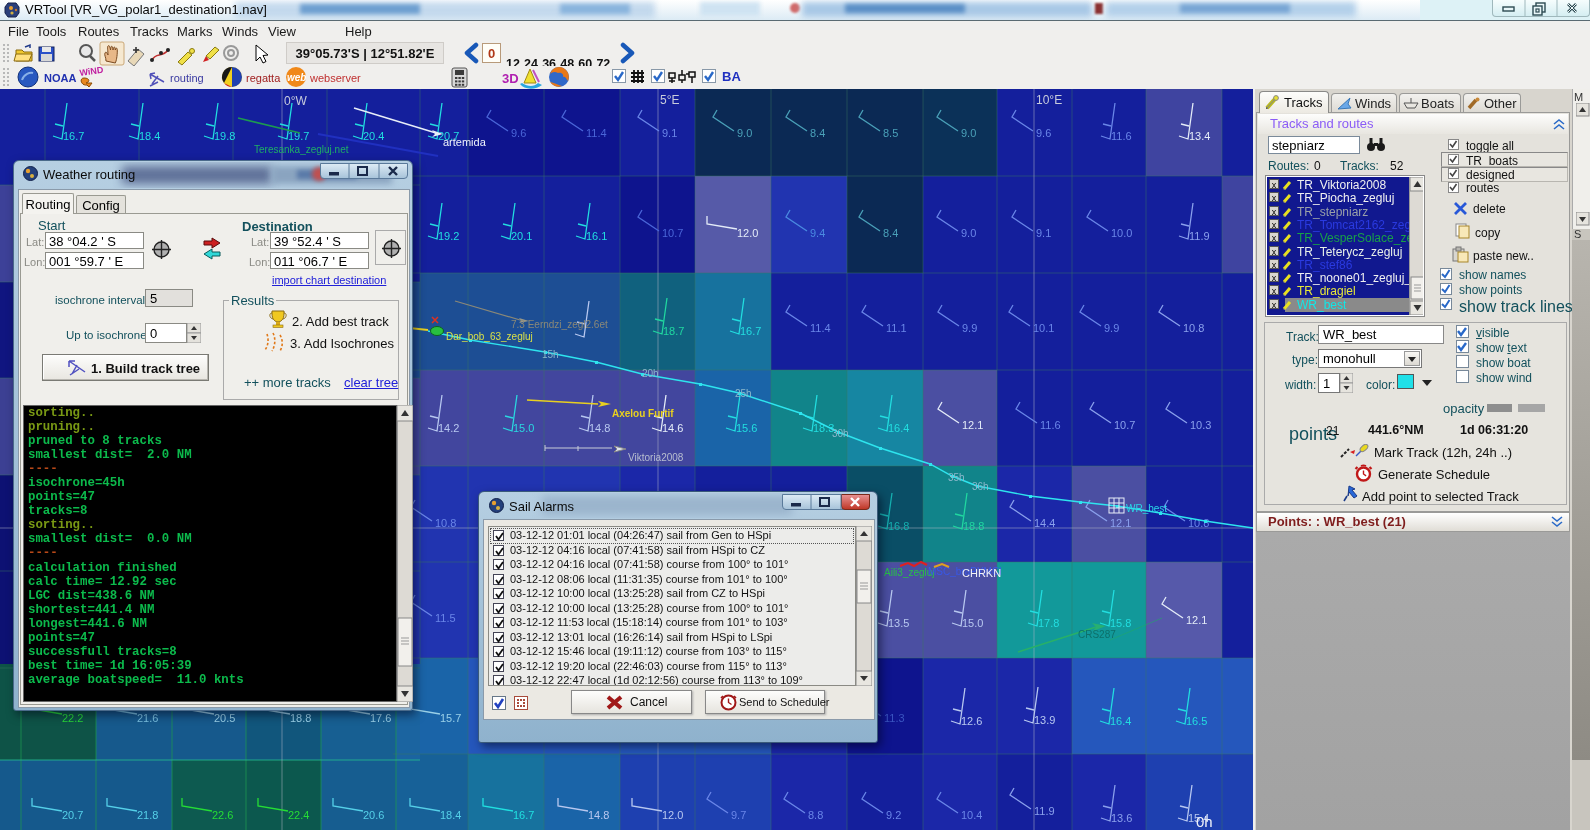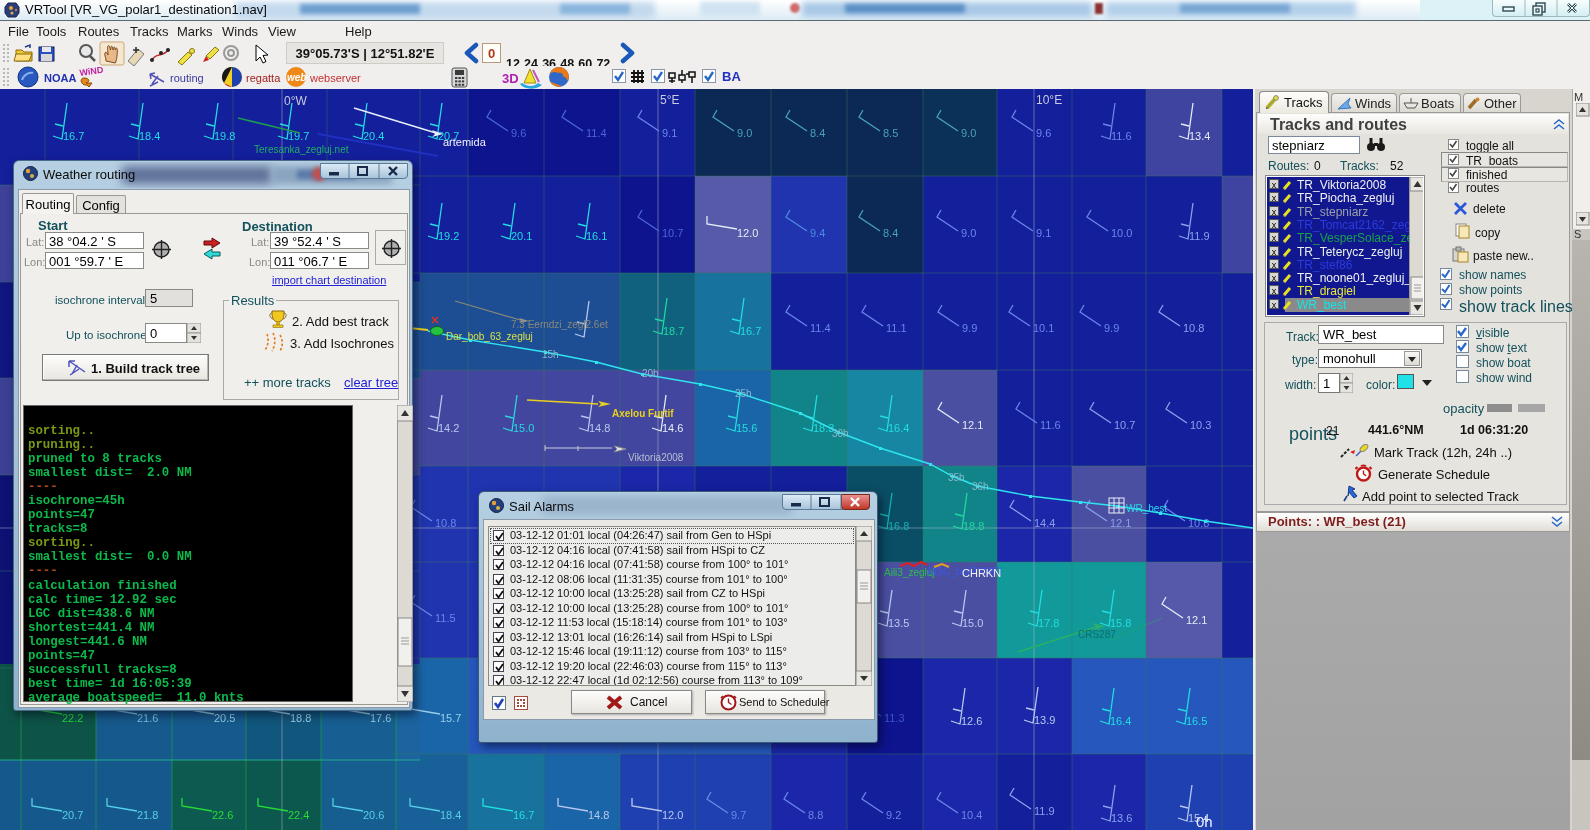--- a/index.html
+++ b/index.html
@@ -603,21 +603,21 @@
     <rect x="38" y="4" width="9" height="8" fill="none" stroke="#1a2a4a" stroke-width="2"></rect>
     <path d="M69 4l8 8M77 4l-8 8" stroke="#1a2a4a" stroke-width="2.4"></path>
   </svg>
 
   <div class="abs" style="left:4px;top:28px;width:392px;height:519px;background:#efeeea;border:1px solid #8a9aaa">
 
     <div class="abs" style="left:3px;top:3px;width:52px;height:21px;background:#f4f3ef;border:1px solid #9a9a92;border-bottom:none;border-radius:2px 2px 0 0;font-size:13px;text-align:center;line-height:21px;z-index:3">Routing</div>
     <div class="abs" style="left:57px;top:5px;width:50px;height:19px;background:#e4e2dc;border:1px solid #9a9a92;border-bottom:none;border-radius:2px 2px 0 0;font-size:13px;text-align:center;line-height:19px">Config</div>
     <div class="abs" style="left:1px;top:23px;width:388px;height:492px;background:#f0efeb;border:1px solid #9a9a92"></div>
 
-    <div class="abs tl" style="left:19px;top:28px;font-size:13px;font-weight:bold">Start</div>
+    <div class="abs tl" style="left:19px;top:28px;font-size:13px;font-weight:normal">Start</div>
     <div class="abs" style="left:7px;top:46px;font-size:11px;color:#8a8a84">Lat:</div>
     <div class="abs" style="left:26px;top:42px;width:99px;height:17px;background:#fff;border:1px solid #8a8a84;font-size:13px;padding:1px 3px">38 °04.2 ' S</div>
     <div class="abs" style="left:5px;top:66px;font-size:11px;color:#8a8a84">Lon:</div>
     <div class="abs" style="left:26px;top:62px;width:99px;height:17px;background:#fff;border:1px solid #8a8a84;font-size:13px;padding:1px 3px">001 °59.7 ' E</div>
     <svg class="abs" style="left:133px;top:50px" width="19" height="19">
         <circle cx="9.5" cy="9.5" r="7.5" fill="#b0b0b0" stroke="#222" stroke-width="1.4"></circle>
         <path d="M9.5 0v19M0 9.5h19" stroke="#222" stroke-width="1.4"></path>
       </svg>
 
     <svg class="abs" style="left:183px;top:46px" width="20" height="24">
@@ -667,21 +667,21 @@
         <g stroke="#e07818" stroke-width="1.6" fill="none" stroke-dasharray="2.5 2">
           <path d="M3 2c2 6 1 12-2 16"></path>
           <path d="M9 1c3 6 2 13-1 18"></path>
           <path d="M16 3c3 5 3 11 0 16"></path>
         </g>
       </svg>
     <div class="abs" style="left:271px;top:146px;font-size:13px;color:#111">3. Add Isochrones</div>
     <div class="abs tl" style="left:225px;top:185px;font-size:13px">++ more tracks</div>
     <div class="abs" style="left:325px;top:185px;font-size:13px;color:#2020d8;text-decoration:underline">clear tree</div>
 
-    <div class="abs" style="left:4px;top:215px;width:330px;height:297px;background:#000;border:1px solid #666;font-family:'Liberation Mono',monospace;font-size:12.4px;font-weight:bold;line-height:14.05px;color:#0cba4c;padding:18px 0 0 4px;white-space:pre"><span style="color:#7a9a14">sorting..
+    <div class="abs" style="left:4px;top:215px;width:374px;height:297px;background:#000;border:1px solid #666;font-family:'Liberation Mono',monospace;font-size:12.4px;font-weight:bold;line-height:14.05px;color:#0cba4c;padding:0 0 0 4px;white-space:pre"><span style="color:#7a9a14">sorting..
 pruning..</span>
 pruned to 8 tracks
 smallest dist=  2.0 NM
 <span style="color:#b84818">----</span>
 isochrone=45h
 points=47
 tracks=8
 <span style="color:#7a9a14">sorting..</span>
 smallest dist=  0.0 NM
 <span style="color:#b84818">----</span>
@@ -872,21 +872,21 @@
 <div class="abs" style="left:1421px;top:96px;font-size:13px;color:#222">Boats</div>
 <div class="abs" style="left:1463px;top:93px;width:58px;height:20px;background:linear-gradient(#f2f1ee,#dcd9d2);border:1px solid #9a9a98;border-bottom:none;border-radius:4px 4px 0 0"></div>
 <svg class="abs" style="left:1467px;top:96px" width="15" height="14">
     <path d="M2 12l7-8" stroke="#a06a28" stroke-width="3.5"></path>
     <circle cx="10.5" cy="3.5" r="2" fill="#c88838"></circle>
   </svg>
 <div class="abs" style="left:1484px;top:96px;font-size:13px;color:#222">Other</div>
 
 <div class="abs" style="left:1256px;top:112px;width:314px;height:400px;background:#e4e2dc;border:1px solid #9a9a98"></div>
 <div class="abs" style="left:1258px;top:114px;width:310px;height:20px;background:linear-gradient(#fdfdfc,#e8e6e0)"></div>
-<div class="abs" style="left:1270px;top:116px;font-size:16px;font-weight:bold;color:#404040">Tracks and routes</div>
+<div class="abs" style="left:1270px;top:116px;font-size:13px;font-weight:normal;color:#8b5cf6">Tracks and routes</div>
 <svg class="abs" style="left:1552px;top:117px" width="14" height="14">
     <path d="M2 7l5-4l5 4M2 12l5-4l5 4" stroke="#2a6ac8" stroke-width="1.6" fill="none"></path>
   </svg>
 
 <div class="abs" style="left:1268px;top:136px;width:92px;height:18px;background:#fff;border:1px solid #7a8a9a;font-size:13px;padding:1px 3px">stepniarz</div>
 <svg class="abs" style="left:1366px;top:135px" width="20" height="18">
     <g fill="#1a1a1a">
       <circle cx="5" cy="12" r="4"></circle>
       <circle cx="15" cy="12" r="4"></circle>
       <rect x="3.5" y="3" width="3" height="8"></rect>
@@ -905,21 +905,21 @@
 <div class="abs" style="left:1448px;top:154px;width:11px;height:11px;background:#fff;border:1px solid #888"></div>
 <svg class="abs" style="left:1448px;top:154px" width="11" height="11">
     <path d="M2 5l2.5 3l4-6" stroke="#444" stroke-width="1.6" fill="none"></path>
   </svg>
 <div class="abs" style="left:1466px;top:154px;font-size:12px;color:#111">TR_boats</div>
 <div class="abs" style="left:1441px;top:167px;width:127px;height:15px;border:1px solid #b8b6b0;border-top-color:#888;border-left-color:#888;background:#e8e6e0"></div>
 <div class="abs" style="left:1448px;top:168px;width:11px;height:11px;background:#fff;border:1px solid #888"></div>
 <svg class="abs" style="left:1448px;top:168px" width="11" height="11">
     <path d="M2 5l2.5 3l4-6" stroke="#444" stroke-width="1.6" fill="none"></path>
   </svg>
-<div class="abs" style="left:1466px;top:168px;font-size:12px;color:#111">finished</div>
+<div class="abs" style="left:1466px;top:168px;font-size:12px;color:#111">designed</div>
 <div class="abs" style="left:1448px;top:182px;width:11px;height:11px;background:#fff;border:1px solid #888"></div>
 <svg class="abs" style="left:1448px;top:182px" width="11" height="11">
     <path d="M2 5l2.5 3l4-6" stroke="#444" stroke-width="1.6" fill="none"></path>
   </svg>
 <div class="abs" style="left:1466px;top:181px;font-size:12px;color:#111">routes</div>
 
 <div class="abs tl" style="left:1268px;top:159px;font-size:12px">Routes:</div>
 <div class="abs" style="left:1314px;top:159px;font-size:12px;color:#111">0</div>
 <div class="abs tl" style="left:1340px;top:159px;font-size:12px">Tracks:</div>
 <div class="abs" style="left:1390px;top:159px;font-size:12px;color:#111">52</div>

